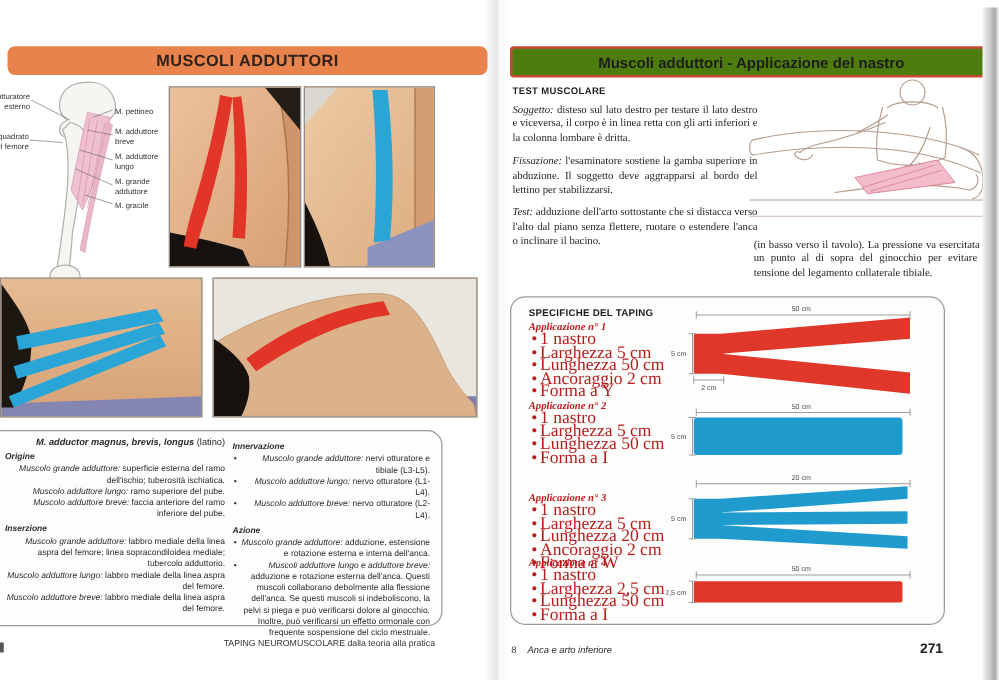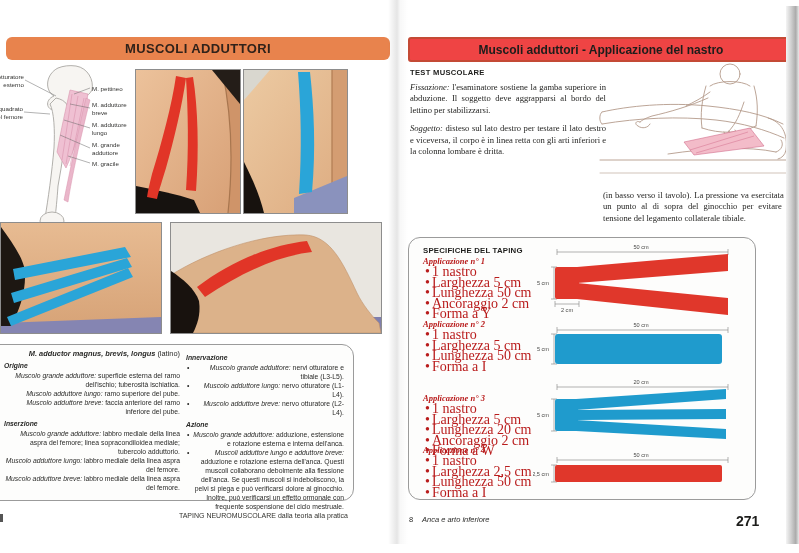--- a/index.html
+++ b/index.html
@@ -20,39 +20,39 @@
   .mtitle i{font-weight:bold;}
   .mh{font-weight:bold;font-style:italic;margin:3px 0 1px;text-align:left;}
   .mi{margin:0;text-align:right;}
   .mi i{font-style:italic;}
   .bi{margin:0;padding-left:7px;position:relative;}
   .bi::before{content:"•";position:absolute;left:1px;}
   .lfooter{left:0;top:512px;width:348px;text-align:right;font-size:7px;color:#33332f;}
   .cutnum{left:0;top:514px;width:3px;height:8px;background:#555;}
 
   
-  .rheader{left:408px;top:37px;width:382px;height:21px;background:#ef4444;border:2px solid #c44a35;border-radius:3px;
+  .rheader{left:408px;top:37px;width:382px;height:21px;background:#4d7c0f;border:2px solid #c44a35;border-radius:3px;
            display:flex;align-items:center;justify-content:center;
            font-weight:bold;font-size:12px;color:#1d1d1b;}
   .thead{left:410px;top:68px;font-weight:bold;font-size:7.6px;letter-spacing:.3px;color:#1d1d1b;}
   .paras{left:410px;top:82px;width:196px;font-family:"Liberation Serif",serif;font-size:8.6px;line-height:11.4px;
          color:#1f1f1d;text-align:justify;}
   .paras p{margin:0 0 7px 0;}
   .lead{font-style:italic;}
   .cont{left:603px;top:190px;width:190px;font-family:"Liberation Serif",serif;font-size:8.6px;line-height:11.4px;
         color:#1f1f1d;text-align:justify;}
   .specbox{left:408px;top:237px;width:346px;height:261px;border:1px solid #9b9b9b;border-radius:12px;background:#fdfdfc;}
   .spectitle{position:absolute;left:14px;top:8px;font-weight:bold;font-size:7.8px;letter-spacing:.2px;color:#1d1d1b;}
   .appblock{position:absolute;left:14px;width:130px;font-family:Liberation Serif, serif;color:#b91c1c;}
   .apph{font-weight:bold;font-style:italic;font-size:8.5px;line-height:11px;margin:0;}
   .appit{font-size:14px;line-height:10.5px;padding-left:9px;position:relative;}
   .appit::before{content:"•";position:absolute;left:2px;}
   .rfooter-ch{left:409px;top:515px;font-size:7.5px;color:#2a2a28;}
   .rfooter-sec{left:422px;top:515px;font-style:italic;font-size:7.5px;color:#2a2a28;}
-  .pageno{left:736px;top:513px;font-weight:bold;font-size:14px;color:#1d1d1b;}
+  .pageno{left:736px;top:513px;font-weight:bold;font-size:11px;color:#1d1d1b;}
 
   
   .gutter{left:388px;top:0;width:20px;height:553px;
           background:linear-gradient(90deg,rgba(0,0,0,0) 0%,rgba(0,0,0,.10) 45%,rgba(0,0,0,.03) 60%,rgba(0,0,0,0) 100%);}
   .redge{left:786px;top:6px;width:13px;height:540px;
          background:linear-gradient(90deg,#f4f4f4 0%,#cfcfcf 40%,#ababab 75%,#e9e9e9 100%);}
   .bedge{left:380px;top:544px;width:412px;height:9px;
          background:linear-gradient(180deg,rgba(0,0,0,.08),rgba(0,0,0,0));}
 
   svg text{font-family:"Liberation Sans",sans-serif;}
@@ -197,22 +197,23 @@
 
   <div class="abs gutter"></div>
 
   <div class="abs rheader">
     <span>Muscoli adduttori - Applicazione del nastro</span>
   </div>
 
   <div class="abs thead">TEST MUSCOLARE</div>
 
   <div class="abs paras">
+    <p><span class="lead">Soggetto:</span> <span>disteso sul lato destro per testare il lato destro e viceversa, il corpo è in linea retta con gli arti inferiori e la colonna lombare è dritta.</span></p>
     <p><span class="lead">Fissazione:</span> <span>l'esaminatore sostiene la gamba superiore in abduzione. Il soggetto deve aggrapparsi al bordo del lettino per stabilizzarsi.</span></p>
-    <p><span class="lead">Soggetto:</span> <span>disteso sul lato destro per testare il lato destro e viceversa, il corpo è in linea retta con gli arti inferiori e la colonna lombare è dritta.</span></p>
+    <p><span class="lead">Test:</span> <span>adduzione dell'arto sottostante che si distacca verso l'alto dal piano senza flettere, ruotare o estendere l'anca o inclinare il bacino.</span></p>
   </div>
 
   <svg class="abs" style="left:598px;top:56px;" width="197" height="122" viewBox="0 0 197 122">
     <g stroke="#b49b8b" stroke-width="0.9" fill="none" stroke-linecap="round">
       <circle cx="132" cy="18" r="10"></circle>
       <path d="M112,30 C120,24 144,24 152,30"></path>
       <path d="M108,30 C104,44 102,58 104,72"></path>
       <path d="M156,30 C160,44 160,56 158,70"></path>
       <path d="M104,72 C122,78 142,78 158,70"></path>
       <path d="M112,36 C104,42 96,46 88,50"></path>

